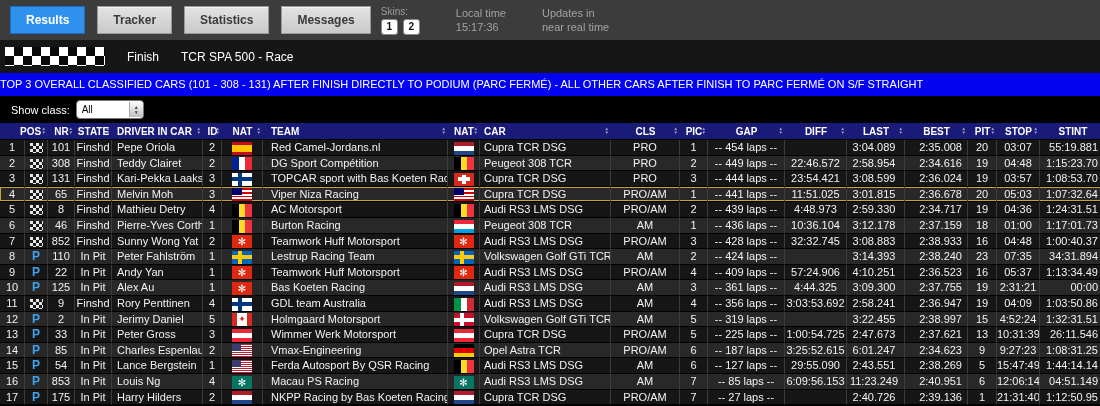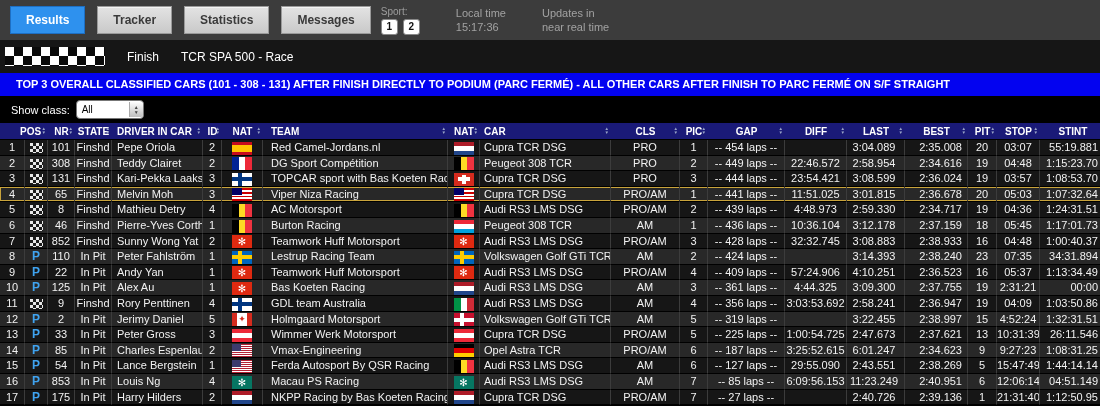--- a/index.html
+++ b/index.html
@@ -32,21 +32,21 @@
     width:100px;height:19px;background-color:#fff;
     background-image:linear-gradient(45deg,#0a0a0a 25%,transparent 25%,transparent 75%,#0a0a0a 75%),
                      linear-gradient(45deg,#0a0a0a 25%,transparent 25%,transparent 75%,#0a0a0a 75%);
     background-size:18px 18px;background-position:0 0,9px 9px;
   }
   .session-state{color:#fff;font-size:12px;margin-left:22px;}
   .session-title{color:#fff;font-size:12px;margin-left:22px;}
   
   .banner{
     height:23px;line-height:23px;background:var(--banner-blue,#0303f0);
-    color:#fff;font-size:11px;font-weight:bold;padding-left:16px;white-space:nowrap;overflow:hidden;
+    color:#fff;font-size:11px;font-weight:normal;padding-left:0;white-space:nowrap;overflow:hidden;
   }
   
   .filterbar{height:27px;background:#000;display:flex;align-items:center;padding-left:11px;}
   .filter-label{color:#fff;font-size:11px;}
   .select{
     margin-left:6px;width:66px;height:17px;background:#fff;border:1px solid #777;border-radius:4px;
     display:flex;align-items:center;cursor:pointer;
   }
   .select-value{flex:1;font-size:10px;color:#000;padding-left:5px;}
   .stepper{
@@ -132,21 +132,21 @@
 <body>
 
 <div class="topbar">
   <div class="tabbar">
       <div class="tab active">Results</div>
       <div class="tab">Tracker</div>
       <div class="tab">Statistics</div>
       <div class="tab">Messages</div>
     </div>
   <div class="skins">
-    <div class="skins-label">Sport:</div>
+    <div class="skins-label">Skins:</div>
     <div class="skin-row">
         <div class="skin-btn">1</div>
         <div class="skin-btn">2</div>
       </div>
   </div>
   <div class="clock">
     <div>Local time</div>
     <div>15:17:36</div>
   </div>
   <div class="updates">
@@ -333,21 +333,21 @@
           <td class="c-team">Burton Racing</td>
           <td class="c-nat2"><span class="flag flag-lu"></span></td>
           <td class="c-car">Peugeot 308 TCR</td>
           <td class="c-cls">AM</td>
           <td class="c-pic">1</td>
           <td class="c-gap">-- 436 laps --</td>
           <td class="c-diff">10:36.104</td>
           <td class="c-last">3:12.178</td>
           <td class="c-best">2:37.159</td>
           <td class="c-pit">18</td>
-          <td class="c-stop">05:45</td>
+          <td class="c-stop">01:00</td>
           <td class="c-stint">1:17:01.73</td>
         </tr>
         <tr>
           <td class="c-pos">7</td>
           <td class="c-icon"><span class="chk-icon"></span></td>
           <td class="c-nr">852</td>
           <td class="c-state">Finshd</td>
           <td class="c-driver">Sunny Wong Yat Shing</td>
           <td class="c-id">2</td>
           <td class="c-nat"><span class="flag flag-hk"></span></td>

